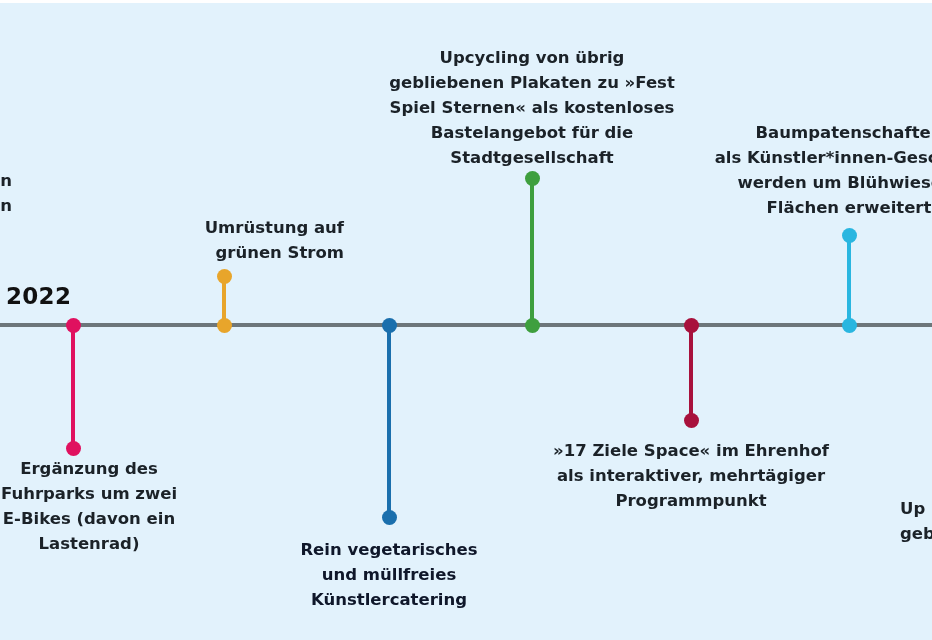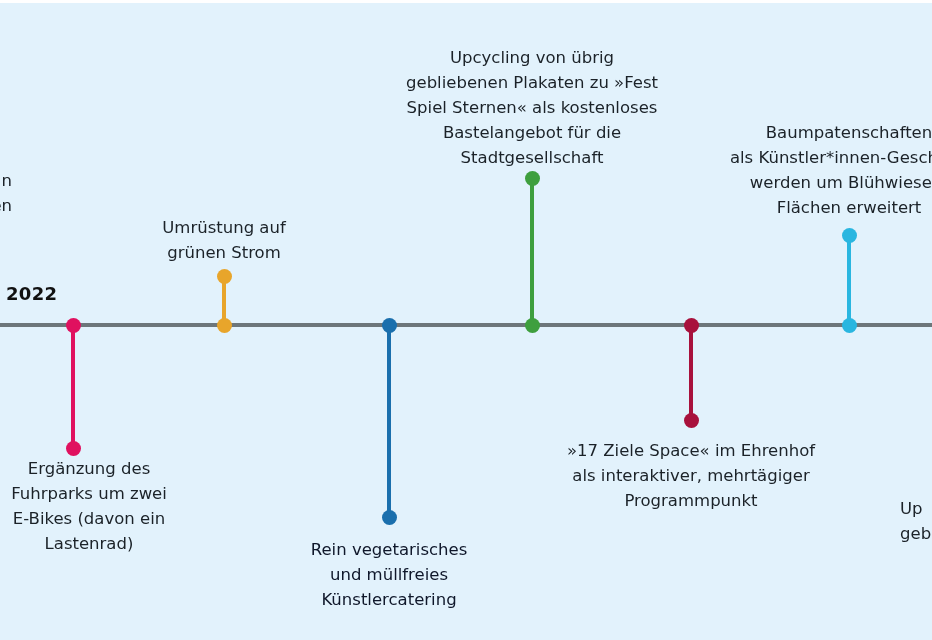--- a/index.html
+++ b/index.html
@@ -33,21 +33,21 @@
   .axis-line {
     position: absolute;
     left: 0;
     width: 932px;
     height: 4px;
     background: #6d767a;
   }
   
   .year-label {
     position: absolute;
-    font-size: 18px;
+    font-size: 23px;
     font-weight: bold;
     color: #111111;
     letter-spacing: 0.3px;
     white-space: nowrap;
   }
   
   .event {
     position: absolute;
     top: 0;
     left: 0;
@@ -63,20 +63,21 @@
     height: 15px;
     border-radius: 50%;
   }
   .event-label {
     position: absolute;
     font-size: 16.5px;
     line-height: 25px;
     color: #1b2228;
     text-align: center;
     white-space: pre-line;
+    font-weight: bold;
   }
 </style>
 </head>
 <body>
 
 <div id="timeline-canvas" style="background: rgb(226, 242, 252);">
 
   <div class="top-edge"></div>
 
   <div class="axis-line" style="top: 323px; height: 4px; background: rgb(109, 118, 122);"></div>
@@ -90,21 +91,21 @@
         <div class="node" style="background: rgb(224, 17, 95); left: 65.5px; top: 440.5px;"></div>
         <div class="event-label" style="left: -56px; width: 290px; color: rgb(27, 34, 40); top: 456px;">Ergänzung des
 Fuhrparks um zwei
 E-Bikes (davon ein
 Lastenrad)</div>
       </div>
       <div class="event">
         <div class="stem" style="background: rgb(232, 165, 43); left: 222px; top: 276px; height: 49px;"></div>
         <div class="node" style="background: rgb(232, 165, 43); left: 216.5px; top: 317.5px;"></div>
         <div class="node" style="background: rgb(232, 165, 43); left: 216.5px; top: 268.5px;"></div>
-        <div class="event-label" style="left: 104px; width: 240px; color: rgb(27, 34, 40); top: 215px;">Umrüstung auf
+        <div class="event-label" style="left: 104px; width: 240px; color: rgb(27, 34, 40); top: 215px; text-align: right;">Umrüstung auf
 grünen Strom</div>
       </div>
       <div class="event">
         <div class="stem" style="background: rgb(26, 111, 173); left: 387px; top: 325px; height: 192px;"></div>
         <div class="node" style="background: rgb(26, 111, 173); left: 381.5px; top: 317.5px;"></div>
         <div class="node" style="background: rgb(26, 111, 173); left: 381.5px; top: 509.5px;"></div>
         <div class="event-label" style="left: 269px; width: 240px; color: #0f172a; top: 537px;">Rein vegetarisches
 und müllfreies
 Künstlercatering</div>
       </div>

